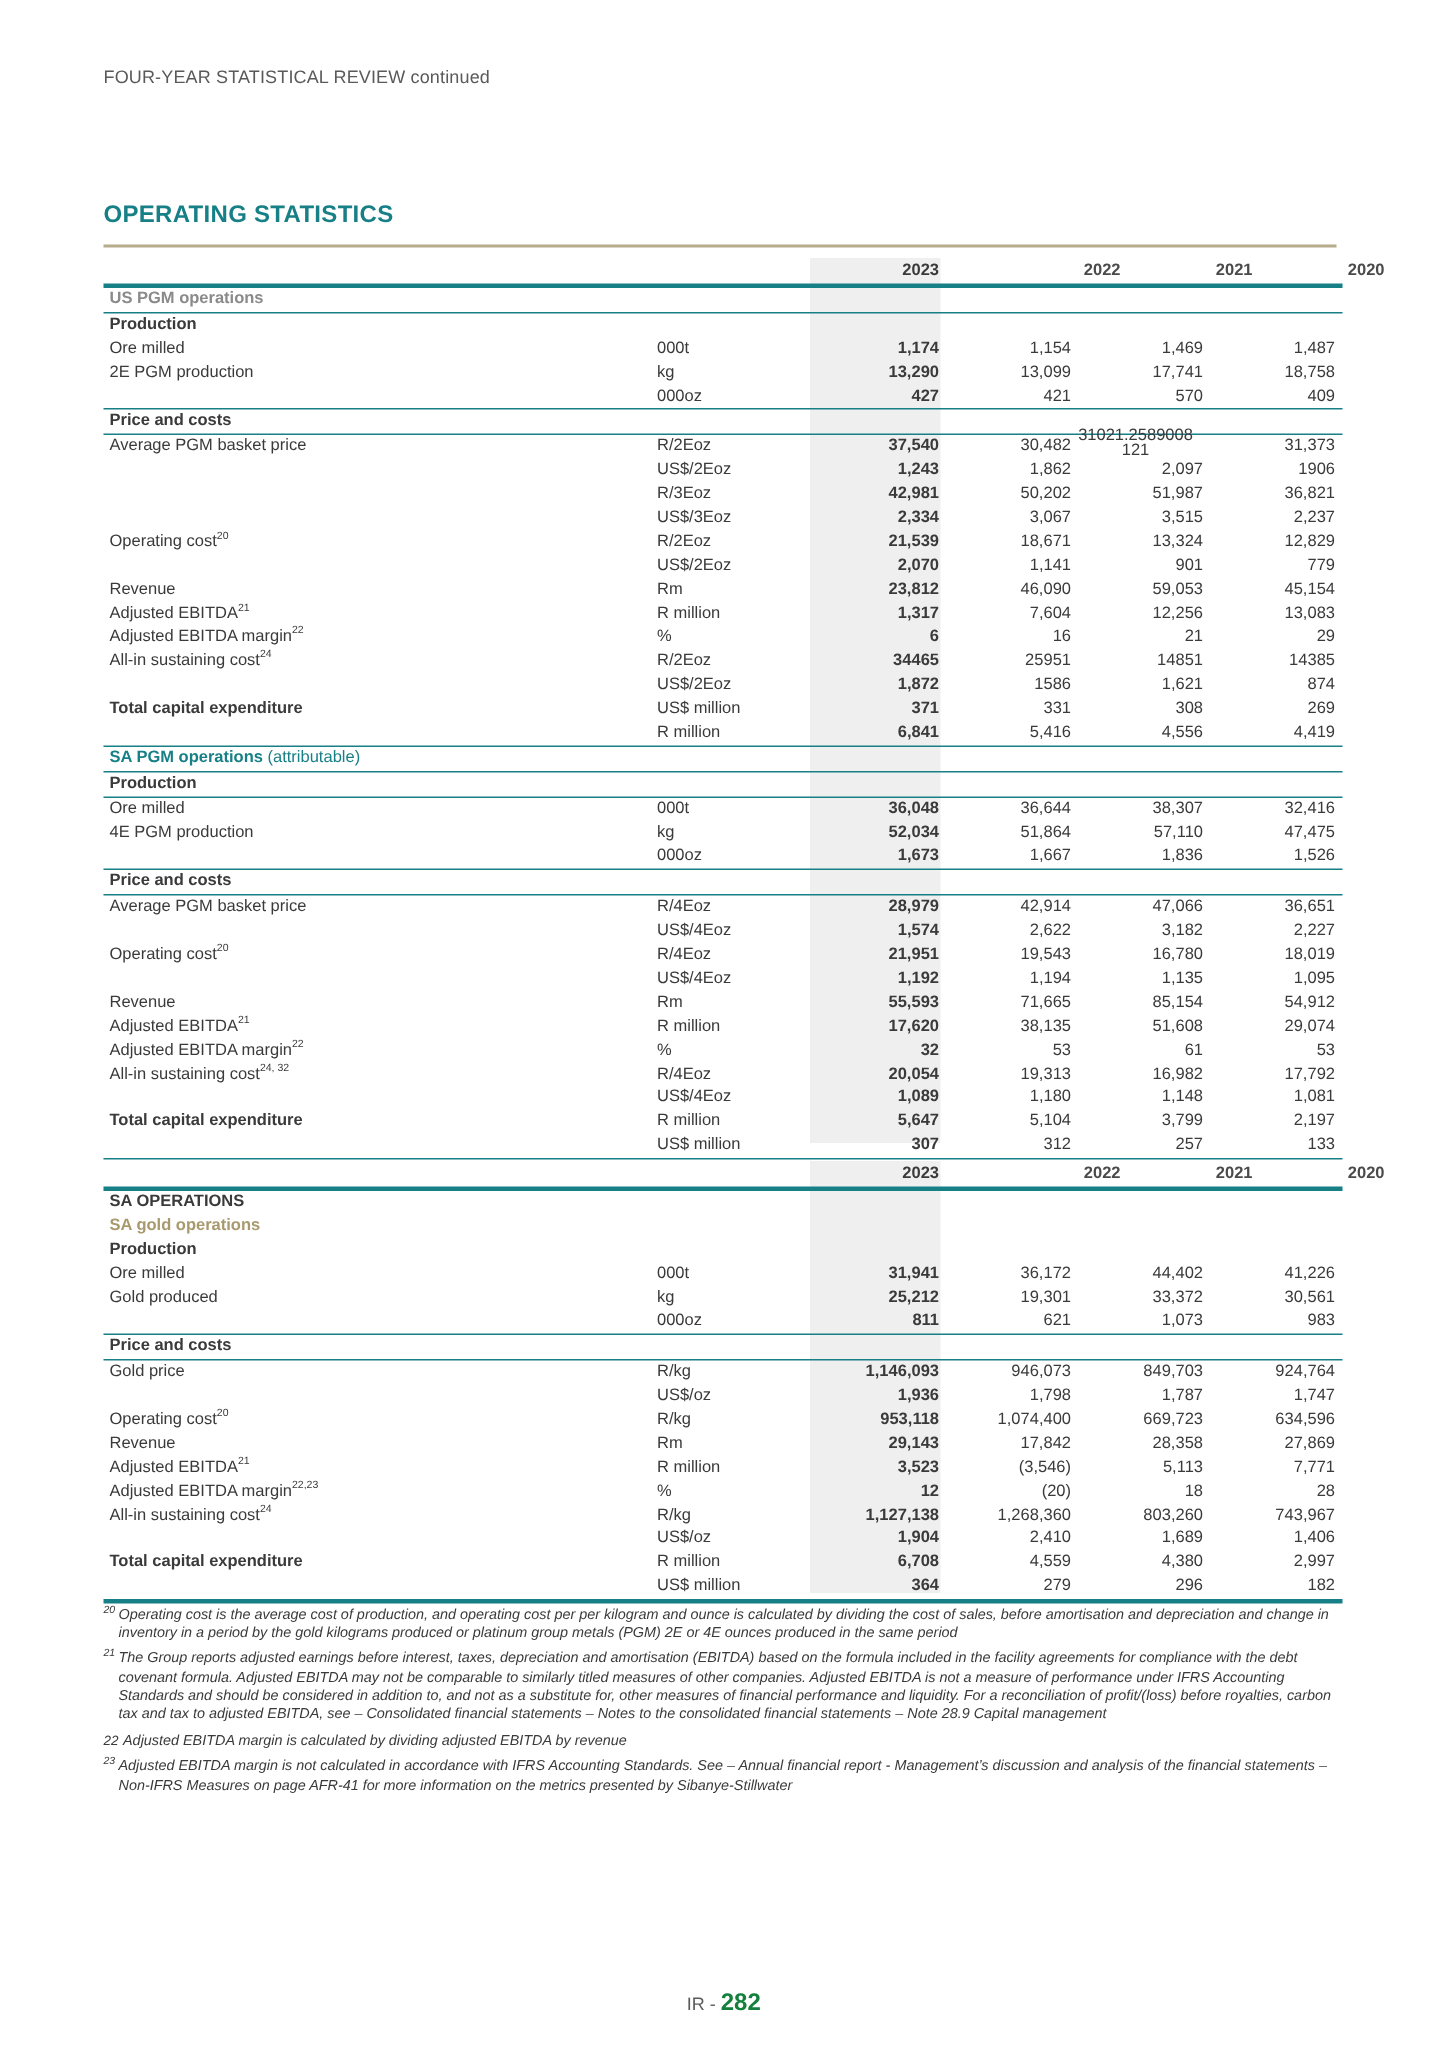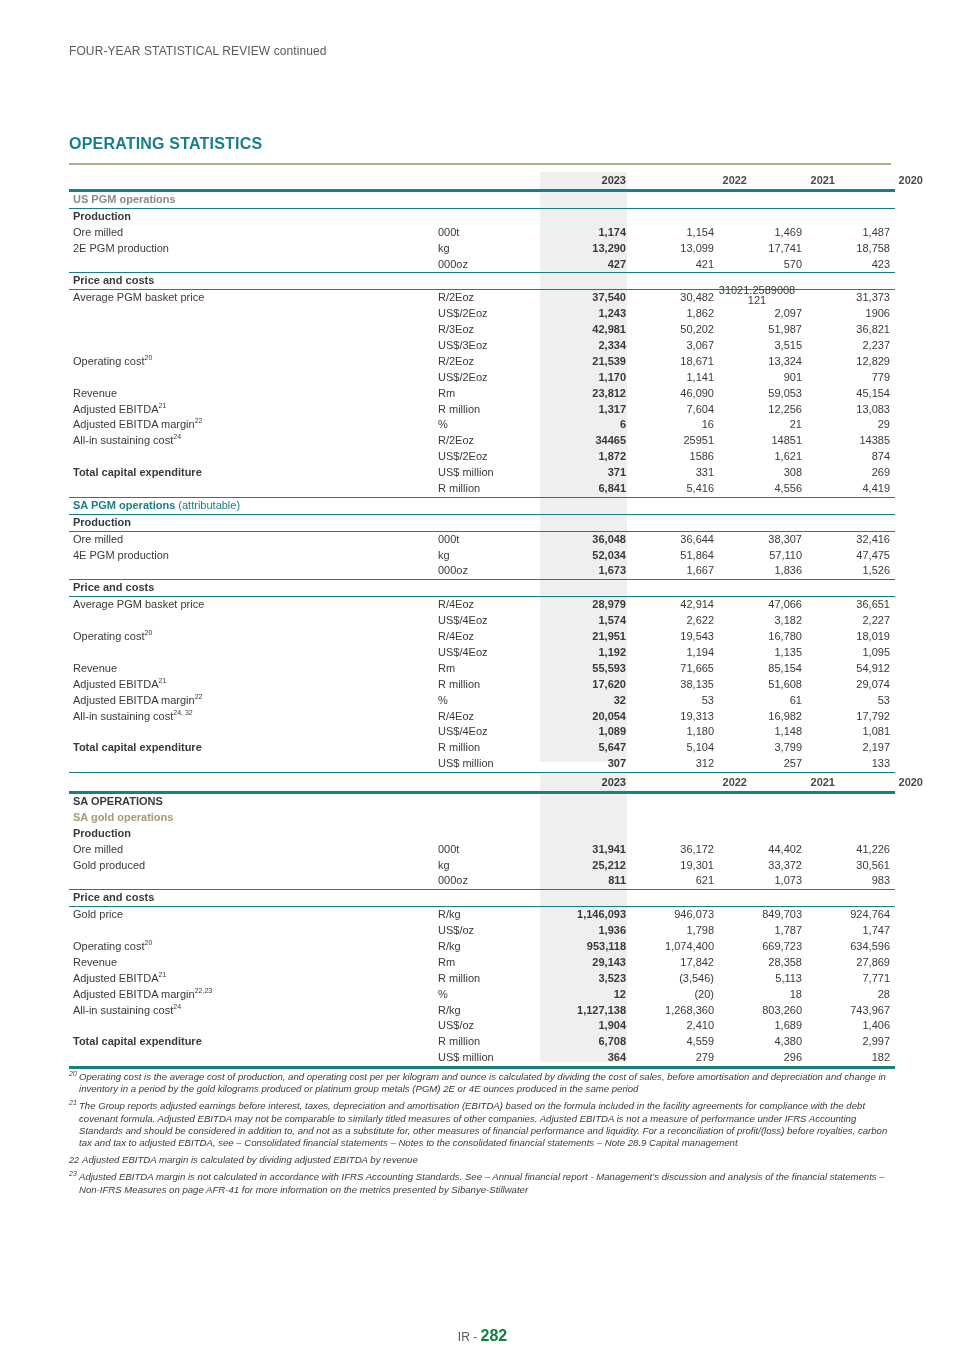--- a/index.html
+++ b/index.html
@@ -78,21 +78,21 @@
       <span class="v v1">13,099</span>
       <span class="v v2">17,741</span>
       <span class="v v3">18,758</span>
     </div>
     <div class="row">
       <span class="lbl"><span></span></span>
       <span class="unit">000oz</span>
       <span class="v v0">427</span>
       <span class="v v1">421</span>
       <span class="v v2">570</span>
-      <span class="v v3">423</span>
+      <span class="v v3">409</span>
     </div>
     <div class="rule-thin"></div>
     <div class="row sub">
       <span class="lbl"><span>Price and costs</span></span>
     </div>
     <div class="rule-thin"></div>
     <div class="row">
       <span class="lbl"><span>Average PGM basket price</span></span>
       <span class="unit">R/2Eoz</span>
       <span class="v v0">37,540</span>
@@ -132,21 +132,21 @@
       <span class="lbl"><span>Operating cost</span><sup>20</sup></span>
       <span class="unit">R/2Eoz</span>
       <span class="v v0">21,539</span>
       <span class="v v1">18,671</span>
       <span class="v v2">13,324</span>
       <span class="v v3">12,829</span>
     </div>
     <div class="row">
       <span class="lbl"><span></span></span>
       <span class="unit">US$/2Eoz</span>
-      <span class="v v0">1,170</span>
+      <span class="v v0">2,070</span>
       <span class="v v1">1,141</span>
       <span class="v v2">901</span>
       <span class="v v3">779</span>
     </div>
     <div class="row">
       <span class="lbl"><span>Revenue</span></span>
       <span class="unit">Rm</span>
       <span class="v v0">23,812</span>
       <span class="v v1">46,090</span>
       <span class="v v2">59,053</span>

